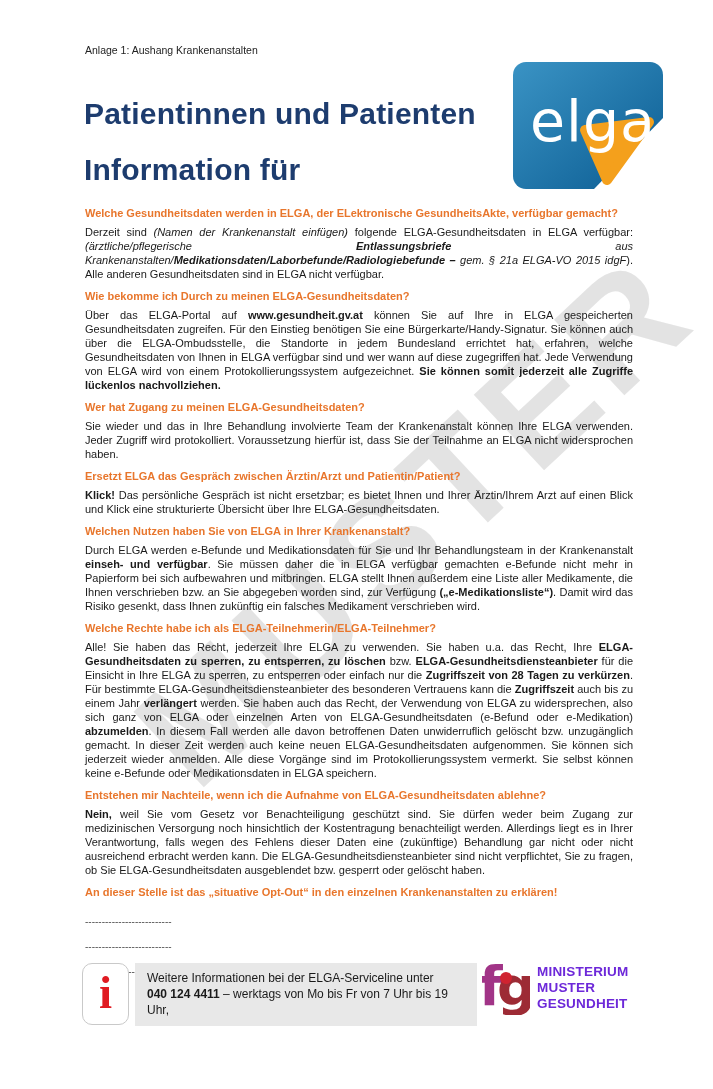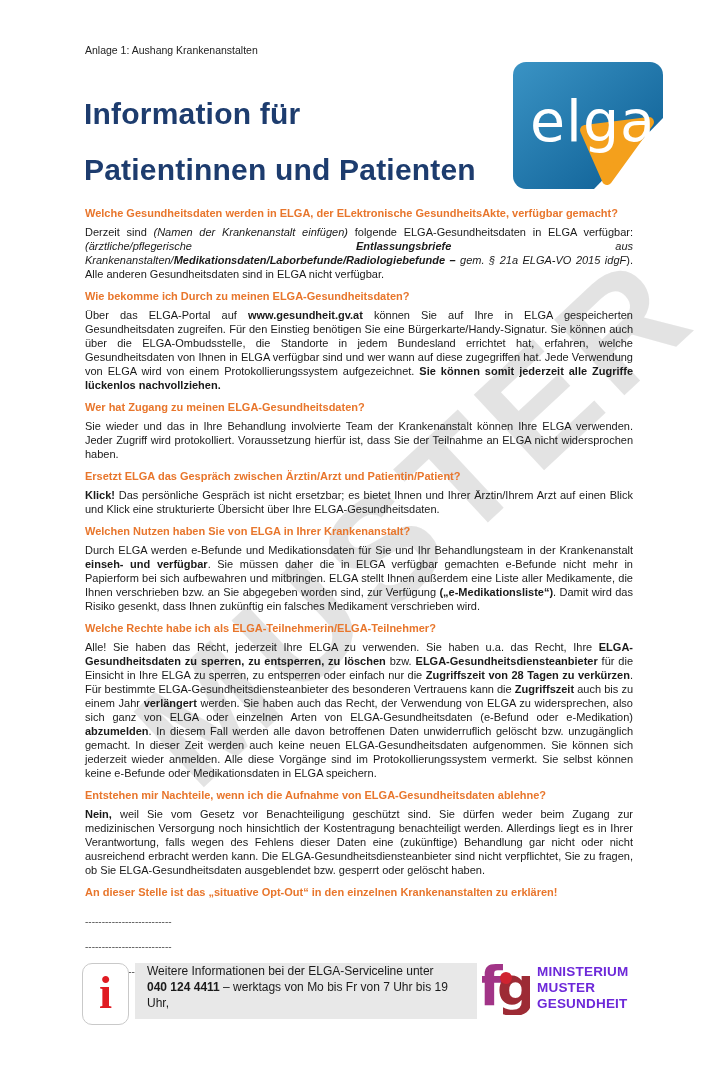--- a/index.html
+++ b/index.html
@@ -23,36 +23,36 @@
      line-height:14px;margin:8px 0 5px;}
   .content section:first-child .h{margin-top:0;}
   .p{font-size:11px;line-height:14px;text-align:justify;margin:0 0 2px;}
   .dashes{margin-top:10px;}
   .dash-line{font-size:10px;line-height:25px;color:#555;letter-spacing:0px;}
   .footer{position:absolute;left:82px;top:963px;display:flex;align-items:flex-start;z-index:2;}
   .info-icon{width:45px;height:60px;border:1px solid #c9c9c9;border-radius:10px;
      display:flex;align-items:center;justify-content:center;background:#fff;margin-right:6px;flex:none;}
   .info-icon span{color:var(--info-red,#e01b22);font-family:"Liberation Serif", serif;
      font-weight:bold;font-size:47px;line-height:1;transform:translateY(-2px);}
-  .info-box{background:var(--footer-bg,#e8e8e8);width:320px;padding:0 10px 8px 12px;
+  .info-box{background:var(--footer-bg,#e8e8e8);width:320px;padding:7px 10px 8px 12px;
      font-size:12px;line-height:16px;flex:none;}
   .ministry{display:flex;margin-left:5px;align-items:flex-start;}
   .fg-logo{width:48px;height:52px;flex:none;}
   .ministry-text{margin-left:7px;font-weight:bold;font-size:13.5px;line-height:16px;
      color:#6d28d9;padding-top:1px;letter-spacing:.2px;}
   .b{font-weight:bold;} .i{font-style:italic;} .u{}
 </style>
 </head>
 <body style="--title-navy: #1d3c6e; --heading-orange: #e8762c; --elga-blue-light: #3a93c4; --elga-blue-dark: #0b5c92; --elga-orange: #f4a01c; --watermark-gray: #c9c9c9; --info-red: #e01b22; --footer-bg: #e8e8e8; --ministry-magenta: #a13487; --ministry-red: #9d2b35;">
 
 <div class="note">Anlage 1: Aushang Krankenanstalten</div>
 
 <div class="title">
+  <div>Patientinnen und Patienten</div>
   <div>Information für</div>
-  <div>Patientinnen und Patienten</div>
 </div>
 
 <div class="elga-logo">
   <svg viewBox="0 0 150 127" width="150" height="127">
     <defs>
       <linearGradient id="lg" x1="0" y1="0" x2="1" y2="1">
         <stop offset="0" stop-color="#3a93c4"></stop>
         <stop offset="1" stop-color="#0b5c92"></stop>
       </linearGradient>
     </defs>

